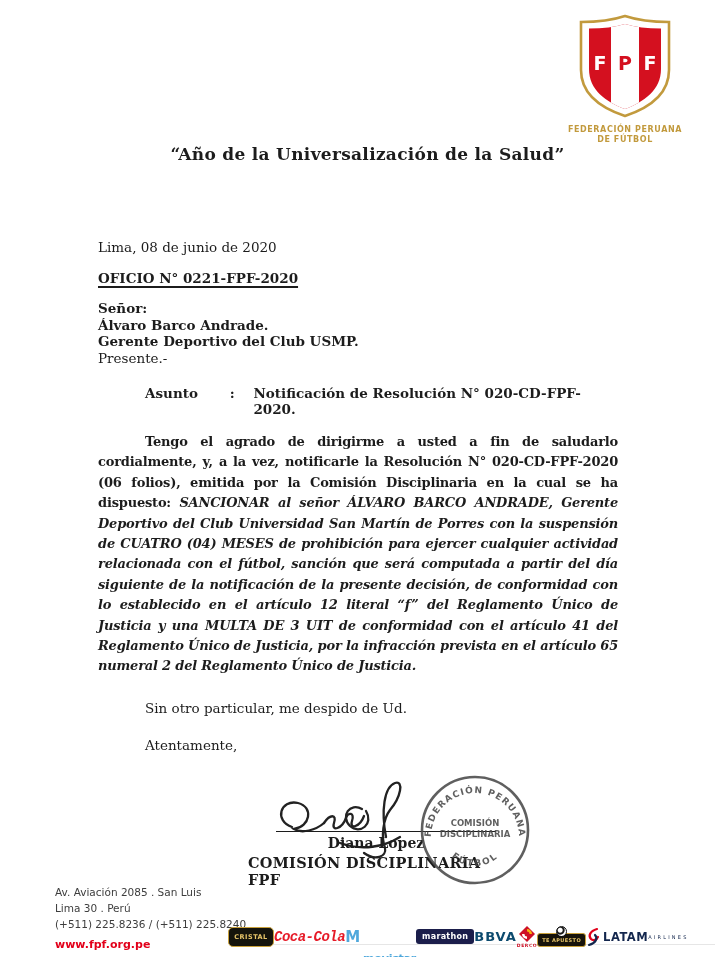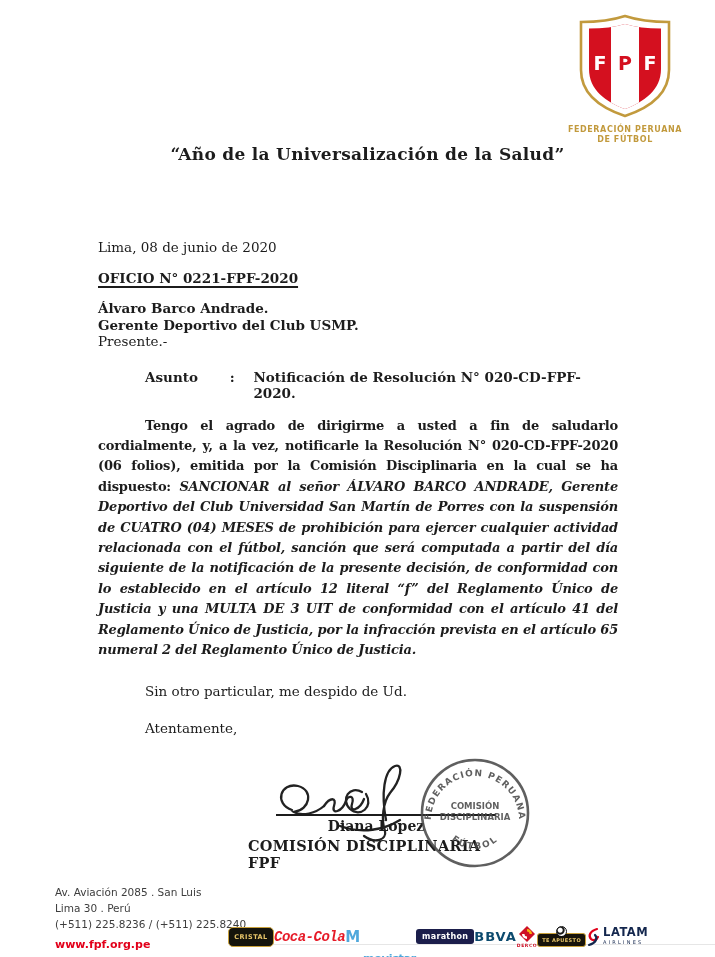--- a/index.html
+++ b/index.html
@@ -65,21 +65,21 @@
   .logo-bbva { color:#0c4a6e; font-weight:bold; font-size:13px; letter-spacing:1px; }
   .logo-derco { display:flex; flex-direction:column; align-items:center; }
   .logo-derco .txt { color:#CE1126; font-size:4.5px; font-weight:bold; letter-spacing:.6px; margin-top:1px; }
   .logo-teapuesto { position:relative; display:flex; flex-direction:column; align-items:center; }
   .logo-teapuesto .ball { width:11px; height:11px; border-radius:50%;
     background:radial-gradient(circle at 35% 35%, #ffffff 0 2px, #1a1a1a 3px 4px, #ffffff 5px); 
     border:1px solid #111; margin-bottom:-4px; z-index:2; }
   .logo-teapuesto .band { background:#17130a; border:1.2px solid #C9A13B; border-radius:3px;
     color:#E8C66A; font-size:5px; font-weight:bold; letter-spacing:.4px; padding:3px 4px; }
   .logo-latam { display:flex; align-items:center; gap:3px; }
-  .logo-latam .stack { display:flex; flex-direction:column; line-height:10px; }
+  .logo-latam .stack { display:flex; flex-direction:row; line-height:10px; }
   .logo-latam .nm { color:#13264D; font-weight:bold; font-size:11.5px; letter-spacing:.5px; }
   .logo-latam .sub { color:#13264D; font-size:5px; letter-spacing:2.2px; }
 </style>
 </head>
 <body>
 
 <div class="page">
 
   <div class="fpf-logo">
     <svg width="100" height="104" viewBox="0 0 100 104">
@@ -102,20 +102,21 @@
   </div>
 
   <div class="motto">“Año de la Universalización de la Salud”</div>
 
   <div class="col">
     <div class="date-line">Lima, 08 de junio de 2020</div>
 
     <div class="oficio">OFICIO N° 0221-FPF-2020</div>
 
     <div class="recipient">
+      <div class="b">Señor:</div>
       <div class="b">Álvaro Barco Andrade.</div>
       <div class="b">Gerente Deportivo del Club USMP.</div>
       <div>Presente.-</div>
     </div>
 
     <div class="subject">
       <span class="lbl">Asunto</span>
       <span class="sep">:</span>
       <span>Notificación de Resolución N° 020-CD-FPF-2020.</span>
     </div>

